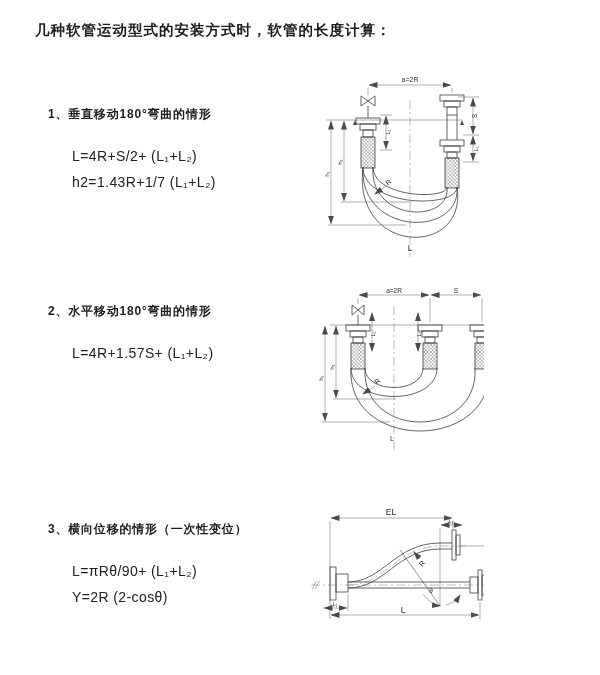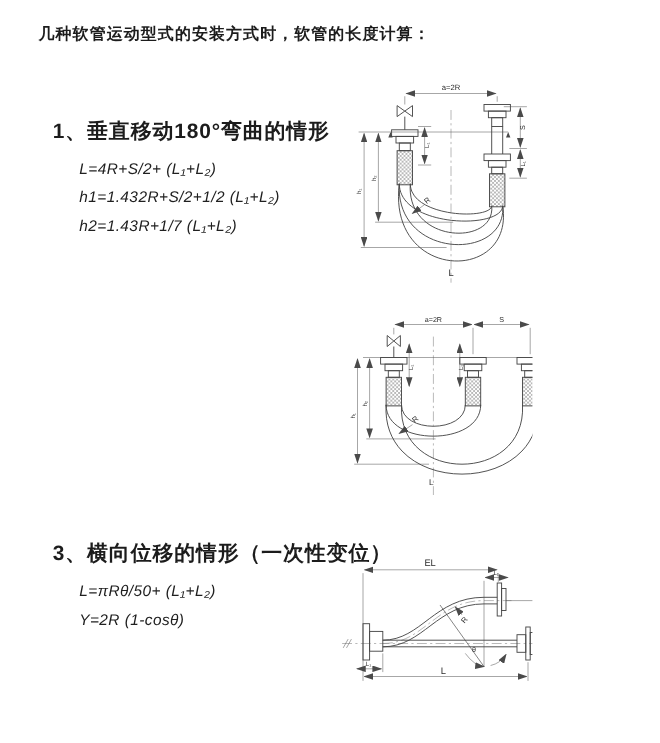--- a/index.html
+++ b/index.html
@@ -1,53 +1,54 @@
 <!DOCTYPE html>
 <html><head>
 <meta charset="utf-8">
 <style>
   html,body{margin:0;padding:0;background:#fff;}
   .canvas{position:relative;width:484px;height:675px;background:#ffffff;overflow:hidden;
           font-family:"Liberation Sans","DejaVu Sans",sans-serif;color:#1c1c1c;}
   .title{position:absolute;left:35px;top:21px;font-size:14.5px;font-weight:bold;letter-spacing:1px;white-space:nowrap;}
   .sec{position:absolute;left:48px;}
-  .heading{font-size:19px;font-weight:bold;letter-spacing:0.8px;white-space:nowrap;}
-  .formulas{padding-left:24px;margin-top:8px;font-style:italic;}
+  .heading{font-size:12px;font-weight:bold;letter-spacing:0.8px;white-space:nowrap;}
+  .formulas{padding-left:24px;margin-top:20px;}
   .formula{font-size:14px;line-height:26px;letter-spacing:0.4px;white-space:nowrap;color:#202020;}
   .diag{position:absolute;}
   svg text{fill:#2b2b2b;stroke:none;font-family:"Liberation Sans","DejaVu Sans",sans-serif;}
   .thin{stroke:#5e5e5e;stroke-width:0.5;}
   .main{stroke:#474747;stroke-width:0.85;fill:none;}
 </style>
 </head>
 <body>
 
 <div class="canvas">
 
   <div class="title">几种软管运动型式的安装方式时，软管的长度计算：</div>
 
   <div class="sec" style="top:106px">
     <div class="heading">1、垂直移动180°弯曲的情形</div>
     <div class="formulas">
       <div class="formula">L=4R+S/2+ (L₁+L₂)</div>
-      <div class="formula">h1=1.432R+S/2+1/2 (L₁+L₂)</div>
       <div class="formula">h2=1.43R+1/7 (L₁+L₂)</div>
     </div>
   </div>
 
   <div class="sec" style="top:303px">
+    <div class="heading">2、水平移动180°弯曲的情形</div>
     <div class="formulas">
+      <div class="formula">L=4R+1.57S+ (L₁+L₂)</div>
     </div>
   </div>
 
-  <div class="sec" style="top:490px">
+  <div class="sec" style="top:521px">
     <div class="heading">3、横向位移的情形（一次性变位）</div>
     <div class="formulas">
-      <div class="formula">L=πRθ/50+ (L₁+L₂)</div>
-      <div class="formula">Y=2R (1-cosθ)</div>
+      <div class="formula">L=πRθ/90+ (L₁+L₂)</div>
+      <div class="formula">Y=2R (2-cosθ)</div>
     </div>
   </div>
 
   <svg class="diag" style="left:310px;top:70px" width="280" height="190" viewBox="0 0 280 190">
     <defs>
       <marker id="d1a" markerWidth="9" markerHeight="6" refX="8" refY="3" orient="auto-start-reverse" markerUnits="userSpaceOnUse">
         <path d="M0,0L9,3L0,6Z" fill="#4a4a4a"></path>
       </marker>
       <pattern id="d1h" width="3.5" height="3.5" patternUnits="userSpaceOnUse">
         <path d="M0,0L3.5,3.5M3.5,0L0,3.5" stroke="#767676" stroke-width="0.45" fill="none"></path>

